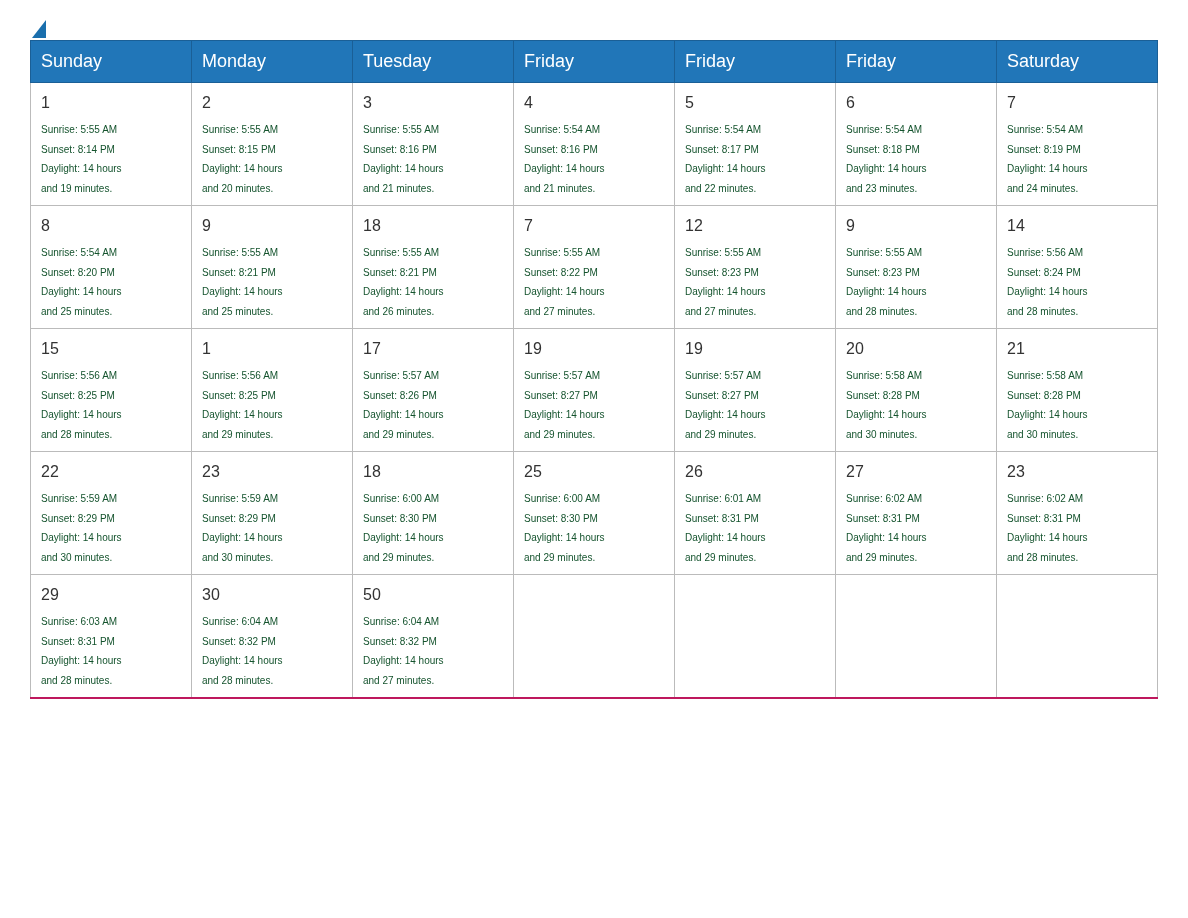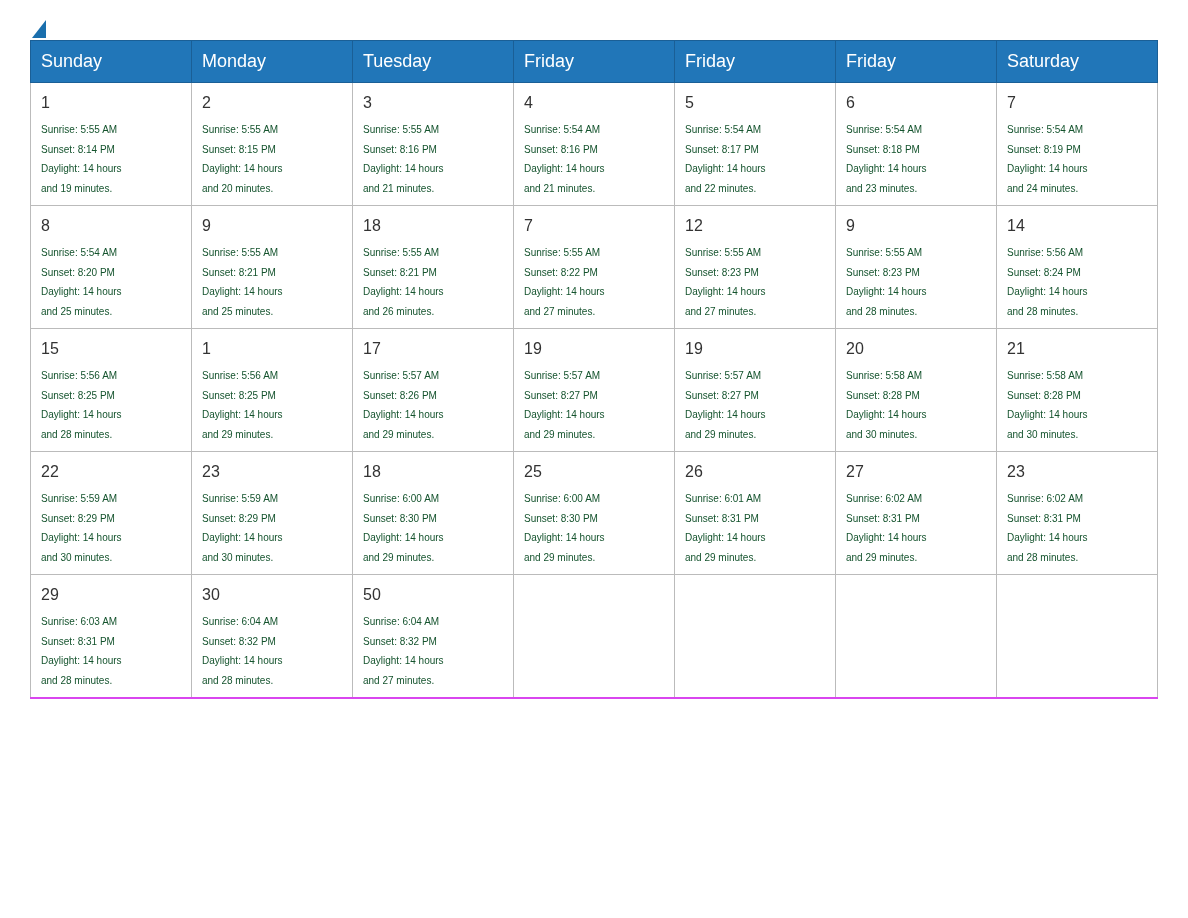--- a/index.html
+++ b/index.html
@@ -78,21 +78,21 @@
       width: calc(100% / 7);
       min-height: 90px;
       font-size: 13px;
       line-height: 1.5;
       color: #333;
     }
     .calendar-table tr td {
       border-bottom: 1px solid #bbb;
     }
     .calendar-table tbody tr:last-child td {
-      border-bottom: 2px solid #d946ef;
+      border-bottom: 2px solid #be185d;
     }
     .day-number {
       font-size: 16px;
       color: #333;
       display: block;
       margin-bottom: 4px;
     }
     .day-info {
       font-size: 10px;
       color: #14532d;

